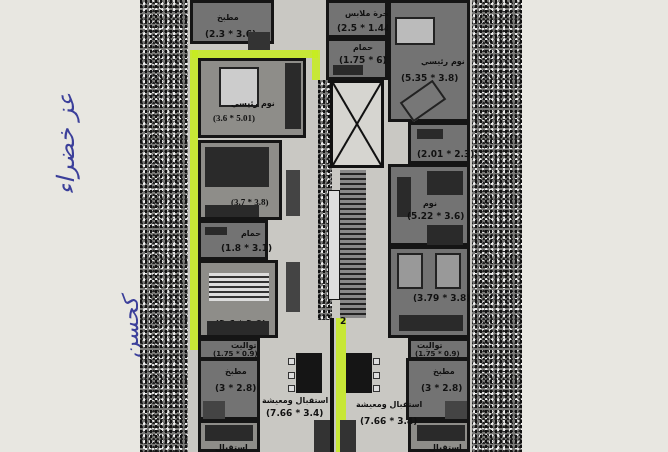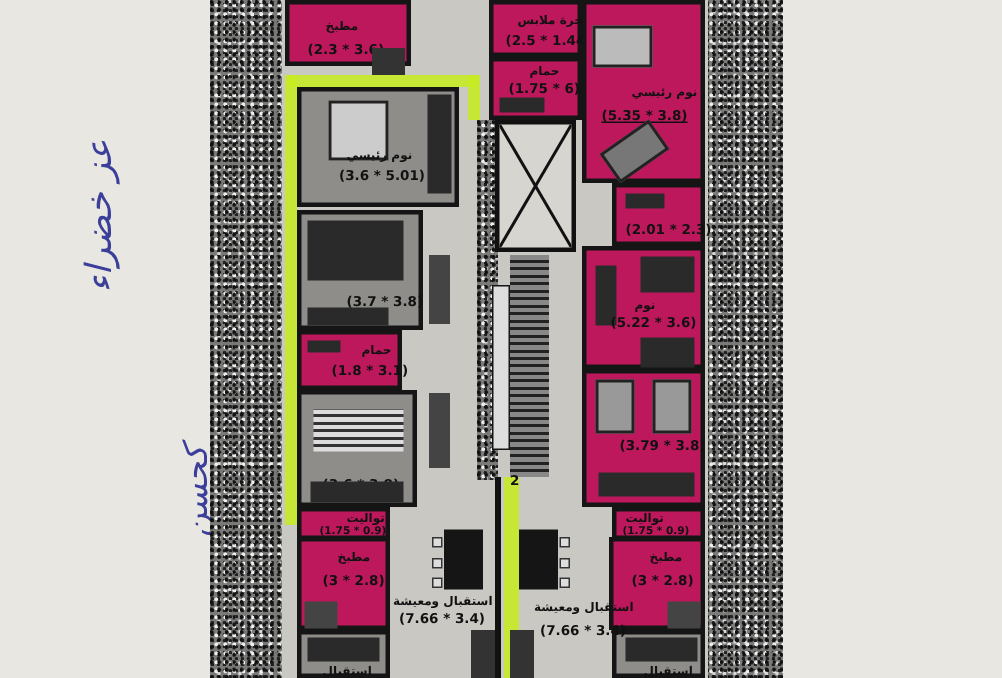--- a/index.html
+++ b/index.html
@@ -8,21 +8,21 @@
   .hand { position:absolute; color:#3b3f9a; font-family:"DejaVu Serif", serif; font-style:italic; transform-origin:left top; white-space:nowrap; }
   .gravel { position:absolute; background-color:#7a7a78;
     background-image:
       radial-gradient(circle at 20% 30%, #111 0 1.2px, transparent 1.6px),
       radial-gradient(circle at 70% 60%, #eee 0 1.1px, transparent 1.5px),
       radial-gradient(circle at 40% 80%, #222 0 1px, transparent 1.4px),
       radial-gradient(circle at 85% 15%, #ddd 0 1px, transparent 1.4px);
     background-size:5px 5px, 6px 6px, 4px 4px, 7px 7px; }
   .plan { position:absolute; background:#c9c8c3; }
   .room { position:absolute; background:#d8d7d2; border:3px solid #151515; box-sizing:border-box; }
-  .room.light { background:#be185d; }
+  .room.light { background:#737373; }
   .room.dark { background:#8e8d89; }
   .label { position:absolute; font-size:8px; font-weight:bold; color:#111; white-space:nowrap; text-align:center; }
   .dim { position:absolute; font-size:9px; font-weight:bold; color:#111; white-space:nowrap; font-family:"DejaVu Sans", sans-serif; }
   .hl { position:absolute; background:#c7ec1f; opacity:0.85; }
   .furn { position:absolute; background:#2a2a2a; }
   .bed { position:absolute; background:#777; border:2px solid #222; box-sizing:border-box; }
   .table { position:absolute; background:#151515; }
   .chair { position:absolute; background:#ddd; border:1px solid #333; box-sizing:border-box; }
   .stairs { position:absolute; background-image:repeating-linear-gradient(0deg, #ddd 0 3px, #333 3px 5px); }
   .shaft { position:absolute; background:#d6d5d0; border:3px solid #111; box-sizing:border-box; }
@@ -47,27 +47,27 @@
 
 <div class="room light" style="left:190px; top:0; width:84px; height:44px;">
   <span class="label" style="left:24px; top:10px;">مطبخ</span>
   <span class="dim" style="left:12px; top:26px;">(2.3 * 3.6)</span>
 </div>
 <div class="furn" style="left:248px; top:32px; width:22px; height:18px; background:#333;"></div>
 
 <div class="room dark" style="left:198px; top:58px; width:108px; height:80px;">
   <div class="bed" style="left:18px; top:6px; width:40px; height:40px; background:#ccc;"></div>
   <span class="label" style="left:30px; top:38px;">نوم رئيسي</span>
-  <span class="dim" style="left:25px; top:52px;">(3.6 * 5.01)</span>
+  <span class="dim" style="left:12px; top:52px;font-family:Liberation Serif, serif;">(3.6 * 5.01)</span>
   <div class="furn" style="left:84px; top:2px; width:16px; height:66px;"></div>
 </div>
 
 <div class="room dark" style="left:198px; top:140px; width:84px; height:80px;">
   <div class="furn" style="left:4px; top:4px; width:64px; height:40px;"></div>
-  <span class="dim" style="left:30px; top:54px; color:#111;">(3.7 * 3.8)</span>
+  <span class="dim" style="left:30px; top:54px; color:#111;font-family:Liberation Serif, serif;">(3.7 * 3.8)</span>
   <div class="furn" style="left:4px; top:62px; width:54px; height:12px;"></div>
 </div>
 
 <div class="room light" style="left:198px; top:220px; width:70px; height:40px;">
   <span class="label" style="left:40px; top:6px;">حمام</span>
   <span class="dim" style="left:20px; top:20px;">(1.8 * 3.1)</span>
   <div class="furn" style="left:4px; top:4px; width:22px; height:8px;"></div>
 </div>
 
 <div class="room dark" style="left:198px; top:260px; width:80px; height:78px;">
@@ -119,21 +119,21 @@
   <span class="dim" style="left:8px; top:20px;">(2.5 * 1.44)</span>
 </div>
 <div class="room light" style="left:326px; top:38px; width:62px; height:42px;">
   <span class="label" style="left:24px; top:2px;">حمام</span>
   <span class="dim" style="left:10px; top:14px;">(1.75 * 6)</span>
   <div class="furn" style="left:4px; top:24px; width:30px; height:10px;"></div>
 </div>
 <div class="room light" style="left:388px; top:0; width:82px; height:122px;">
   <div class="bed" style="left:4px; top:14px; width:40px; height:28px; background:#bbb;"></div>
   <span class="label" style="left:30px; top:54px;">نوم رئيسي</span>
-  <span class="dim" style="left:10px; top:70px;text-decoration:underline;">(5.35 * 3.8)</span>
+  <span class="dim" style="left:10px; top:70px;">(5.35 * 3.8)</span>
   <div class="bed" style="left:12px; top:86px; width:40px; height:24px; background:#777; transform:rotate(-35deg);"></div>
 </div>
 <div class="room light" style="left:408px; top:122px; width:62px; height:42px;">
   <div class="furn" style="left:6px; top:4px; width:26px; height:10px;"></div>
   <span class="dim" style="left:6px; top:24px;">(2.01 * 2.3)</span>
 </div>
 <div class="room light" style="left:388px; top:164px; width:82px; height:82px;">
   <div class="furn" style="left:36px; top:4px; width:36px; height:24px;"></div>
   <div class="furn" style="left:6px; top:10px; width:14px; height:40px;"></div>
   <span class="label" style="left:32px; top:32px;">نوم</span>

